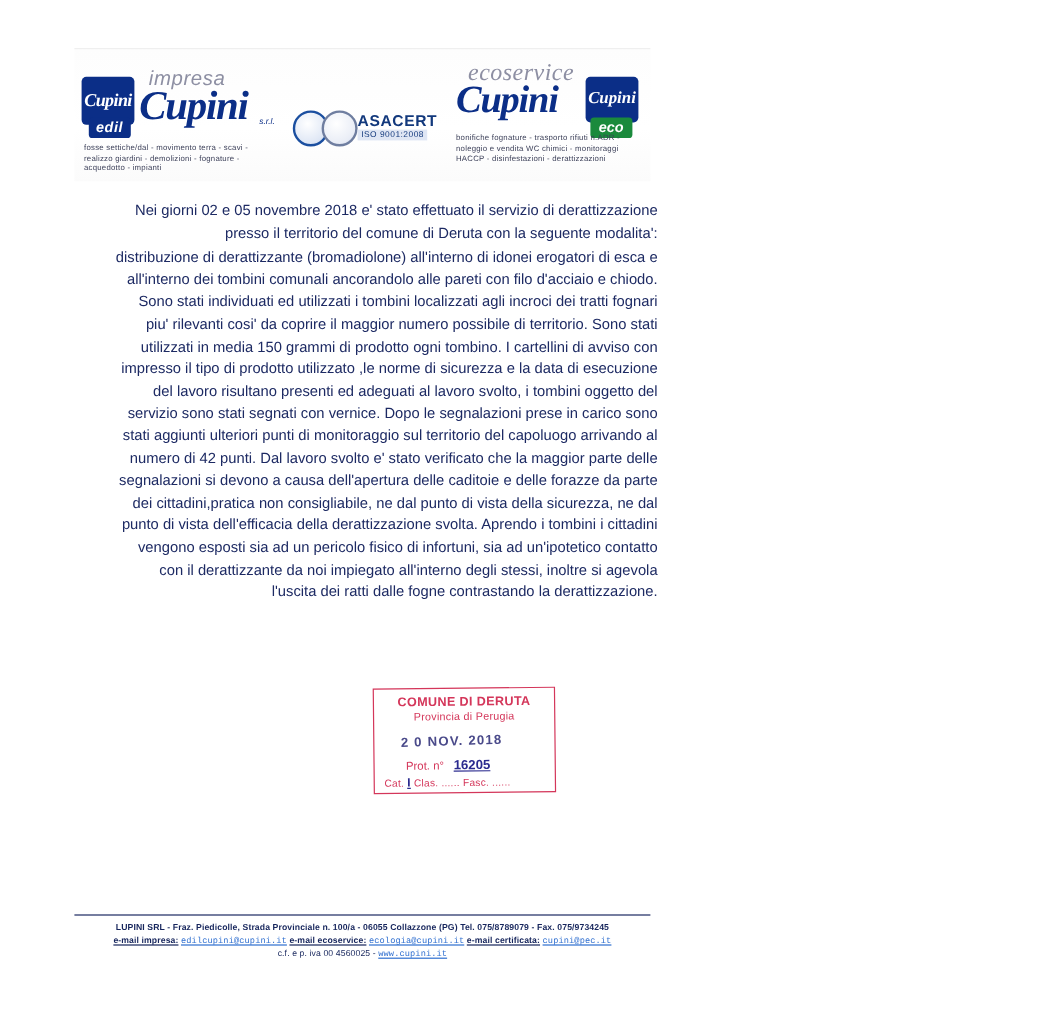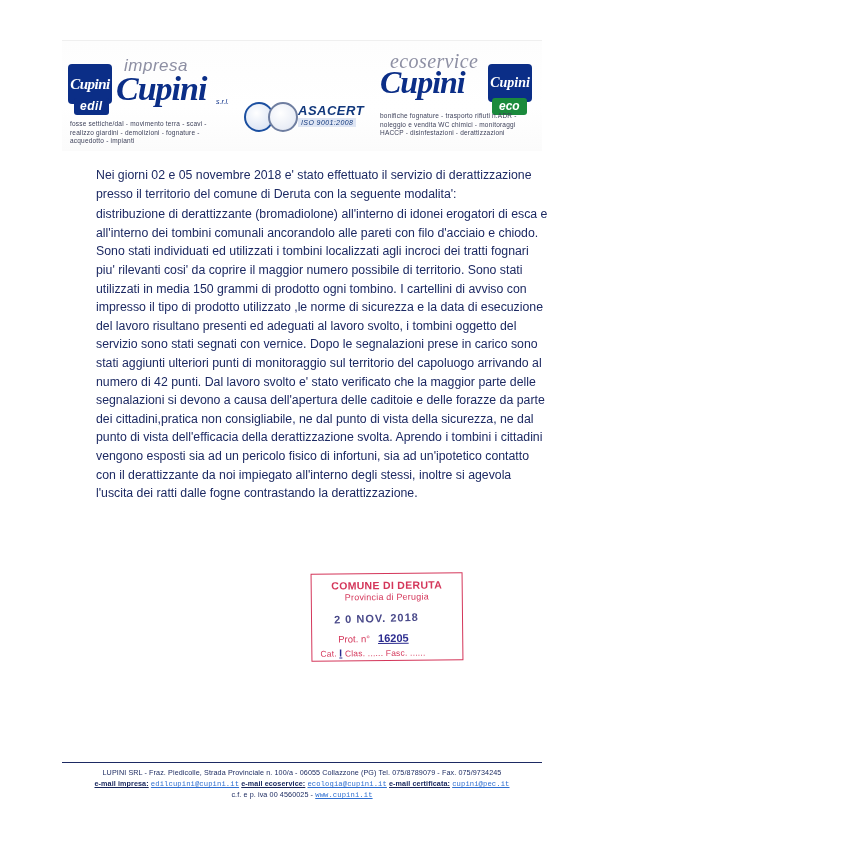--- a/index.html
+++ b/index.html
@@ -108,24 +108,23 @@
     color: #3b3f58;
     font-size: 6.5px;
     line-height: 8.5px;
     letter-spacing: 0.2px;
   }
 
   
   .cert {
     position: absolute;
     left: 182px;
-    top: 60px;
+    top: 50px;
     width: 130px;
     height: 34px;
-    font-style: italic;
   }
   .cert-ring {
     position: absolute;
     left: 0; top: 2px;
     width: 26px; height: 26px;
     border-radius: 50%;
     border: 2px solid #1b4fa0;
     background: radial-gradient(circle at 40% 35%, #ffffff 0%, #dfe7f5 70%, #b9c8e4 100%);
   }
   .cert-ring2 {
@@ -219,21 +218,21 @@
   
   .body-text {
     position: absolute;
     left: 96px;
     top: 166px;
     width: 452px;
     color: #1d2a63;
     font-family: "Liberation Sans", sans-serif;
     font-size: 12.3px;
     line-height: 18.6px;
-    text-align: left;
+    text-align: right;
   }
   .body-text p {
     margin: 0 0 0 0;
   }
   .body-text p + p {
     margin-top: 2px;
   }
 
   
   .stamp {
@@ -318,21 +317,21 @@
     height: 1px;
     background: #1d2a63;
   }
   .footer-line {
     text-align: center;
     color: #16255c;
     font-size: 7.2px;
     line-height: 10.5px;
     letter-spacing: 0.1px;
   }
-  .footer-l1 { position: absolute; left: 0; top: 6px; width: 480px; font-weight: normal; }
+  .footer-l1 { position: absolute; left: 0; top: 6px; width: 480px; font-weight: bold; }
   .footer-l2 { position: absolute; left: 0; top: 17px; width: 480px; }
   .footer-l3 { position: absolute; left: 0; top: 28px; width: 480px; }
   .u { text-decoration: underline; margin-top: 16px; }
   .lnk { color: #2f6fd0; text-decoration: underline; font-family: Liberation Mono, monospace; }
   .bold { font-weight: bold; }
 </style>
 </head>
 <body>
 
 <div class="page">

